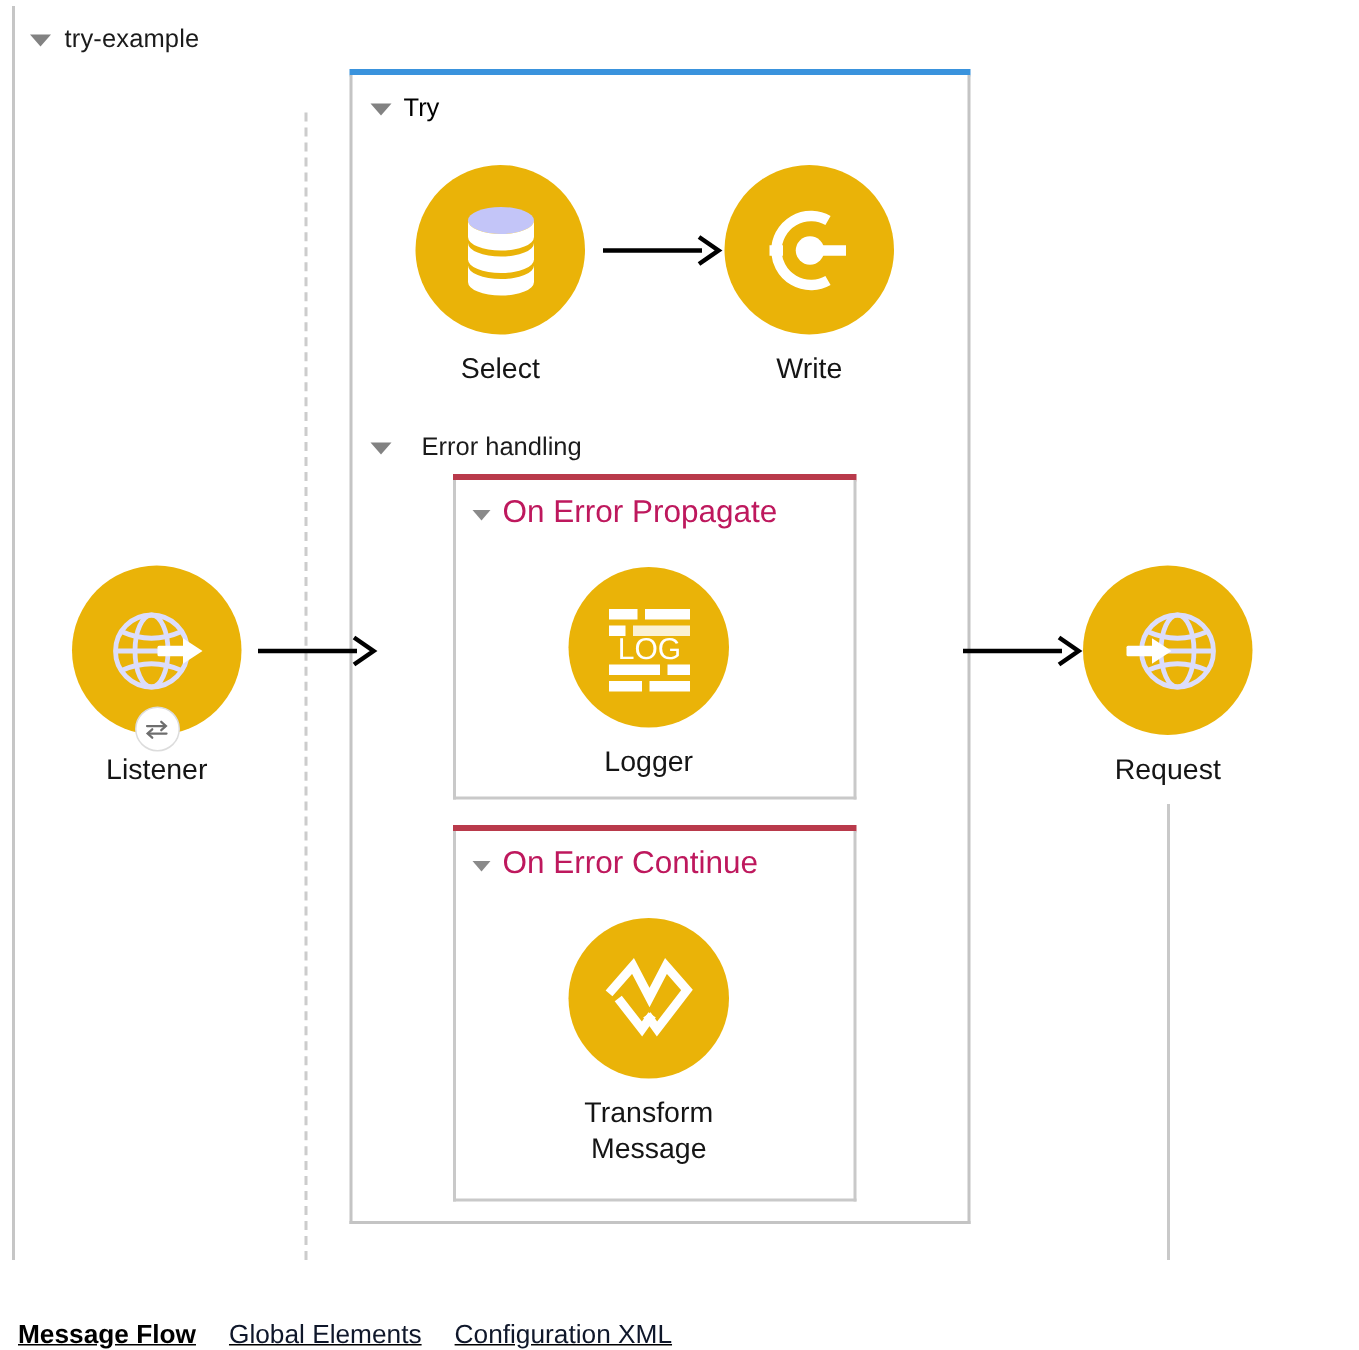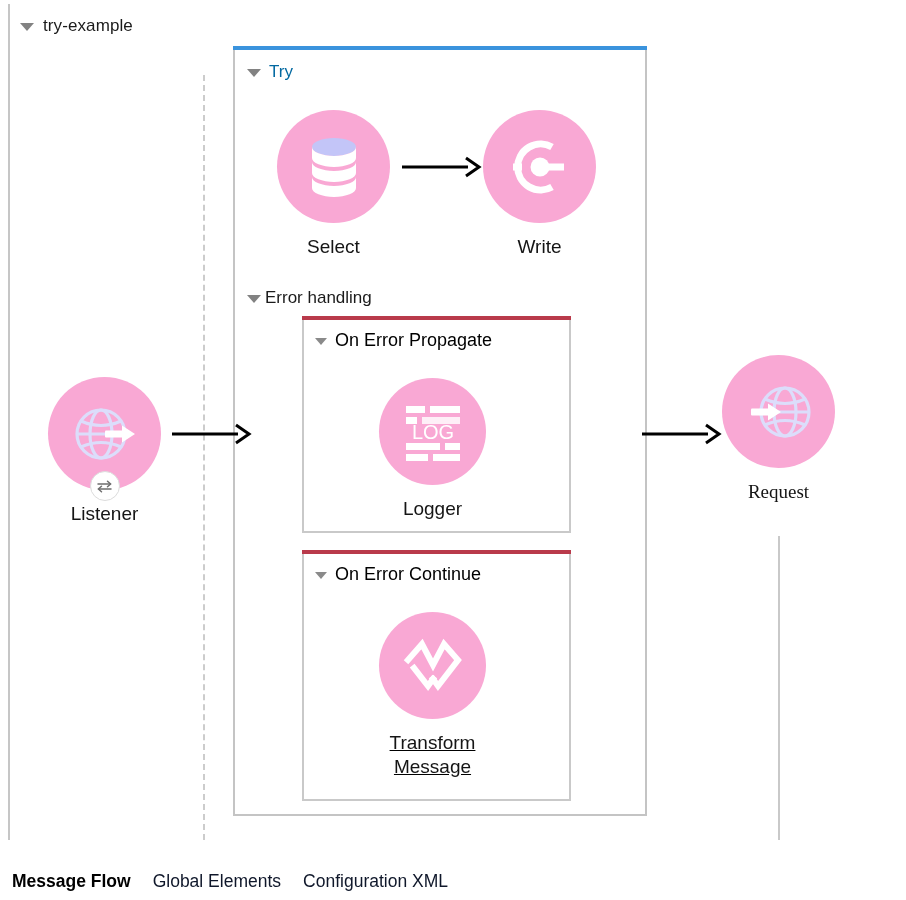--- a/index.html
+++ b/index.html
@@ -58,83 +58,83 @@
     position:absolute; left:233px; top:50px; width:414px; height:766px;
     border:2px solid #c4c4c4; border-top:none; background:#fff;
   }
   .try-topbar{
     position:absolute; left:233px; top:46px; width:414px; height:5px;
     background:#3a93dd;
   }
   .try-header{
     position:absolute; left:247px; top:62px;
     display:flex; align-items:center; gap:8px;
-    font-size:17px; color:#0369a1;
+    font-size:17px; color:#000000;
   }
 
   
   .eh-header{
     position:absolute; left:247px; top:288px;
-    display:flex; align-items:center; gap:4px;
+    display:flex; align-items:center; gap:20px;
     font-size:17px; color:#1b1b1b;
   }
 
   
   .err-box{
     position:absolute; border:2px solid #c9c9c9; border-top:none; background:#fff;
   }
   .err-topbar{ position:absolute; height:5px; background:#b93a4b; }
   .err-header{
     position:absolute; display:flex; align-items:center; gap:8px;
-    font-size:18px; color:#000000;text-align:center;
+    font-size:21px; color:#be185d;text-align:center;
   }
   #err-propagate{ left:302px; top:320px; width:269px; height:213px; }
   #err-propagate-bar{ left:302px; top:316px; width:269px; }
   #err-propagate-hdr{ left:315px; top:330px; }
   #err-continue{ left:302px; top:554px; width:269px; height:247px; }
   #err-continue-bar{ left:302px; top:550px; width:269px; }
   #err-continue-hdr{ left:315px; top:564px; }
 
   
   .node{ position:absolute; display:flex; flex-direction:column; align-items:center;justify-content:center; }
   .disc{
     width:113px;height:113px;border-radius:50%;
-    background:#f9a8d4;
+    background:#eab308;
     display:flex;align-items:center;justify-content:center;
     position:relative;
   }
   .disc.sm{ width:107px;height:107px; }
   .node-label{
     margin-top:12px; font-size:19px; color:#151515; text-align:center;
     line-height:1.28; white-space:pre-line;
   }
 
   #node-listener{ left:48px; top:377px; }
-  #node-request { left:722px; top:355px;font-family:Liberation Serif, serif; }
+  #node-request { left:722px; top:377px; }
   #node-select  { left:277px; top:110px; }
   #node-write   { left:483px; top:110px; }
   #node-logger  { left:379px; top:378px; }
-  #node-transform{left:379px; top:612px;text-decoration:underline; }
+  #node-transform{left:379px; top:612px; }
 
   
   .badge{
     position:absolute; left:50%; bottom:-11px; transform:translateX(-50%);
     width:30px;height:30px;border-radius:50%;
     background:#fff; border:1px solid #dcdcdc;
     display:flex;align-items:center;justify-content:center;
   }
 
   
   .arrow{ position:absolute; }
 
   
   .tabbar{
     position:absolute; left:0; top:845px; width:906px; height:55px;
-    background:#fff; display:flex; align-items:center; gap:22px;
-    padding-left:12px; padding-top:18px;
+    background:#fff; display:flex; align-items:flex-end; gap:22px;
+    padding-left:12px; padding-top:18px;text-decoration:underline;
   }
   .tab{ font-size:17.5px; color:#0f172a; cursor:pointer; }
   .tab.active{ color:#000; font-weight:bold; }
 </style>
 </head>
 <body>
 
 <div id="canvas">
 
   <div class="flow-topbar"></div>

